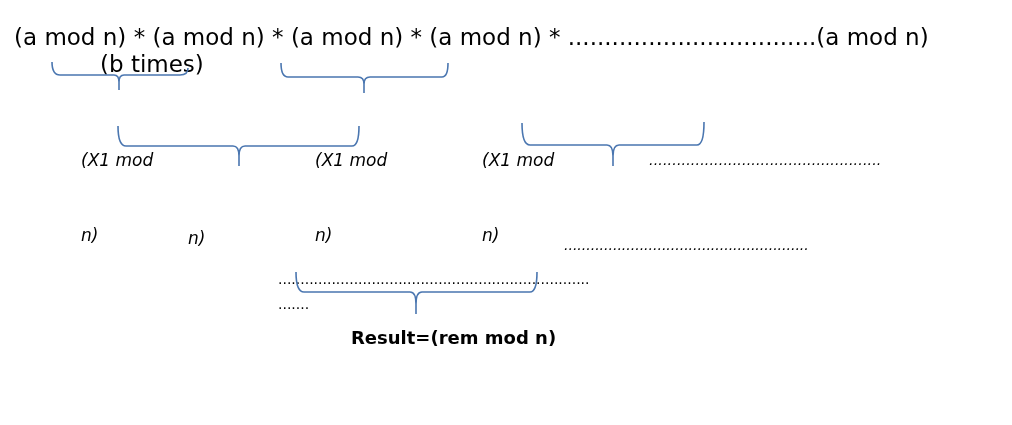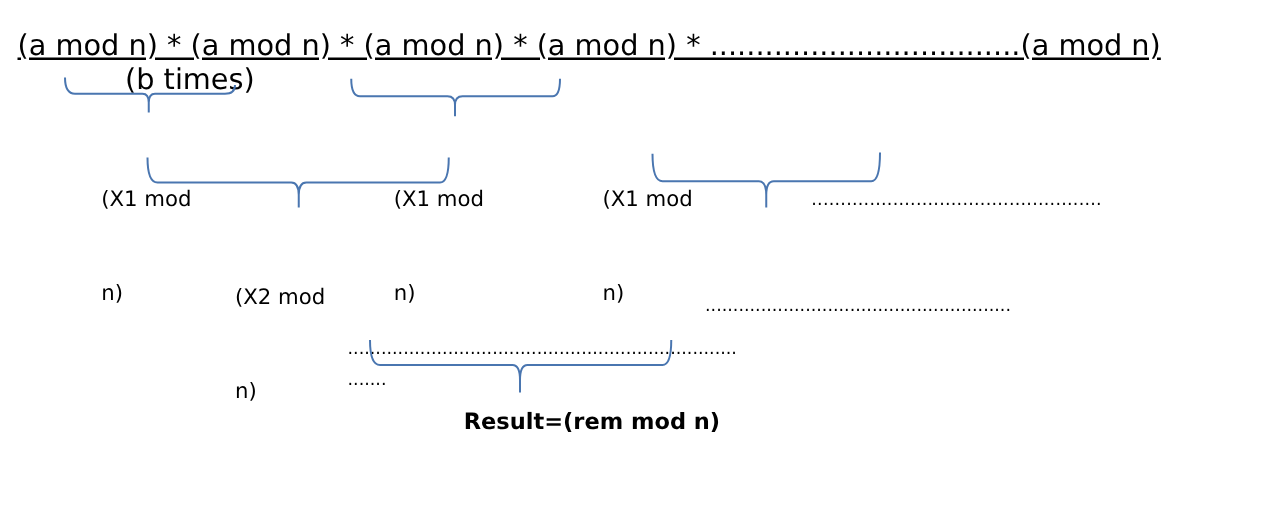--- a/index.html
+++ b/index.html
@@ -1,58 +1,57 @@
 <!DOCTYPE html>
 <html><head>
 <meta charset="utf-8">
 <style>
   html, body { margin:0; padding:0; background:#ffffff; }
   body { width:1012px; height:425px; position:relative; overflow:hidden;
          font-family:"DejaVu Sans", sans-serif; color:#000; }
   .t { position:absolute; white-space:pre; line-height:1; }
   .big { font-size:23px; }
-  .small { font-size:17px; line-height:25px; }
+  .small { font-size:17px; line-height:25px;font-style:italic; }
   .bold { font-weight:bold; font-size:18px; }
   svg.braces { position:absolute; left:0; top:0; }
   .brace { fill:none; stroke:#4a76b0; stroke-width:1.6; }
 </style>
 </head>
 <body>
 
-<div class="t big" style="left:14px; top:26px;text-decoration:underline;">(a mod n) * (a mod n) * (a mod n) * (a mod n) * ..................................(a mod n)</div>
+<div class="t big" style="left:14px; top:26px;">(a mod n) * (a mod n) * (a mod n) * (a mod n) * ..................................(a mod n)</div>
 <div class="t big" style="left:100px; top:53px;">(b times)</div>
 
 <div class="t small" style="left:81px; top:98px;">
   <div>(X1 mod</div>
   <div>n)</div>
 </div>
 <div class="t small" style="left:315px; top:98px;">
   <div>(X1 mod</div>
   <div>n)</div>
 </div>
 <div class="t small" style="left:482px; top:98px;">
   <div>(X1 mod</div>
   <div>n)</div>
 </div>
 <div class="t small" style="left:649px; top:98px;">
   <div style="font-size:14px;letter-spacing:0.2px;">..................................................</div>
 </div>
 
 <div class="t small" style="left:188px; top:176px;">
-  <div>(X2 mod</div>
   <div>n)</div>
 </div>
 <div class="t small" style="left:564px; top:183px;">
   <div style="font-size:14px;">.......................................................</div>
 </div>
 
 <div class="t" style="left:278px; top:272px; font-size:14px;">......................................................................</div>
 <div class="t" style="left:278px; top:297px; font-size:14px;">.......</div>
 
-<div class="t bold" style="left:351px; top:329px;margin-left:20px;">Result=(rem mod n)</div>
+<div class="t bold" style="left:351px; top:329px;">Result=(rem mod n)</div>
 
 <svg class="braces" width="1012" height="425">
   <path class="brace" d="M52,62 Q52,75 60,75 L114,75 Q119,75 119,82 L119,90 M119,82 Q119,75 124,75 L180,75 Q188,75 188,68"></path>
   <path class="brace" d="M281,63 Q281,77 288,77 L358,77 Q364,77 364,84 L364,93 M364,84 Q364,77 370,77 L442,77 Q448,77 448,63"></path>
   <path class="brace" d="M118,126 Q118,146 126,146 L233,146 Q239,146 239,156 L239,166 M239,156 Q239,146 245,146 L352,146 Q359,146 359,126"></path>
   <path class="brace" d="M522,123 Q522,145 530,145 L607,145 Q613,145 613,156 L613,166 M613,156 Q613,145 619,145 L697,145 Q704,145 704,122"></path>
   <path class="brace" d="M296,272 Q296,292 304,292 L410,292 Q416,292 416,304 L416,314 M416,304 Q416,292 422,292 L530,292 Q537,292 537,272"></path>
 </svg>
 
 </body></html>

